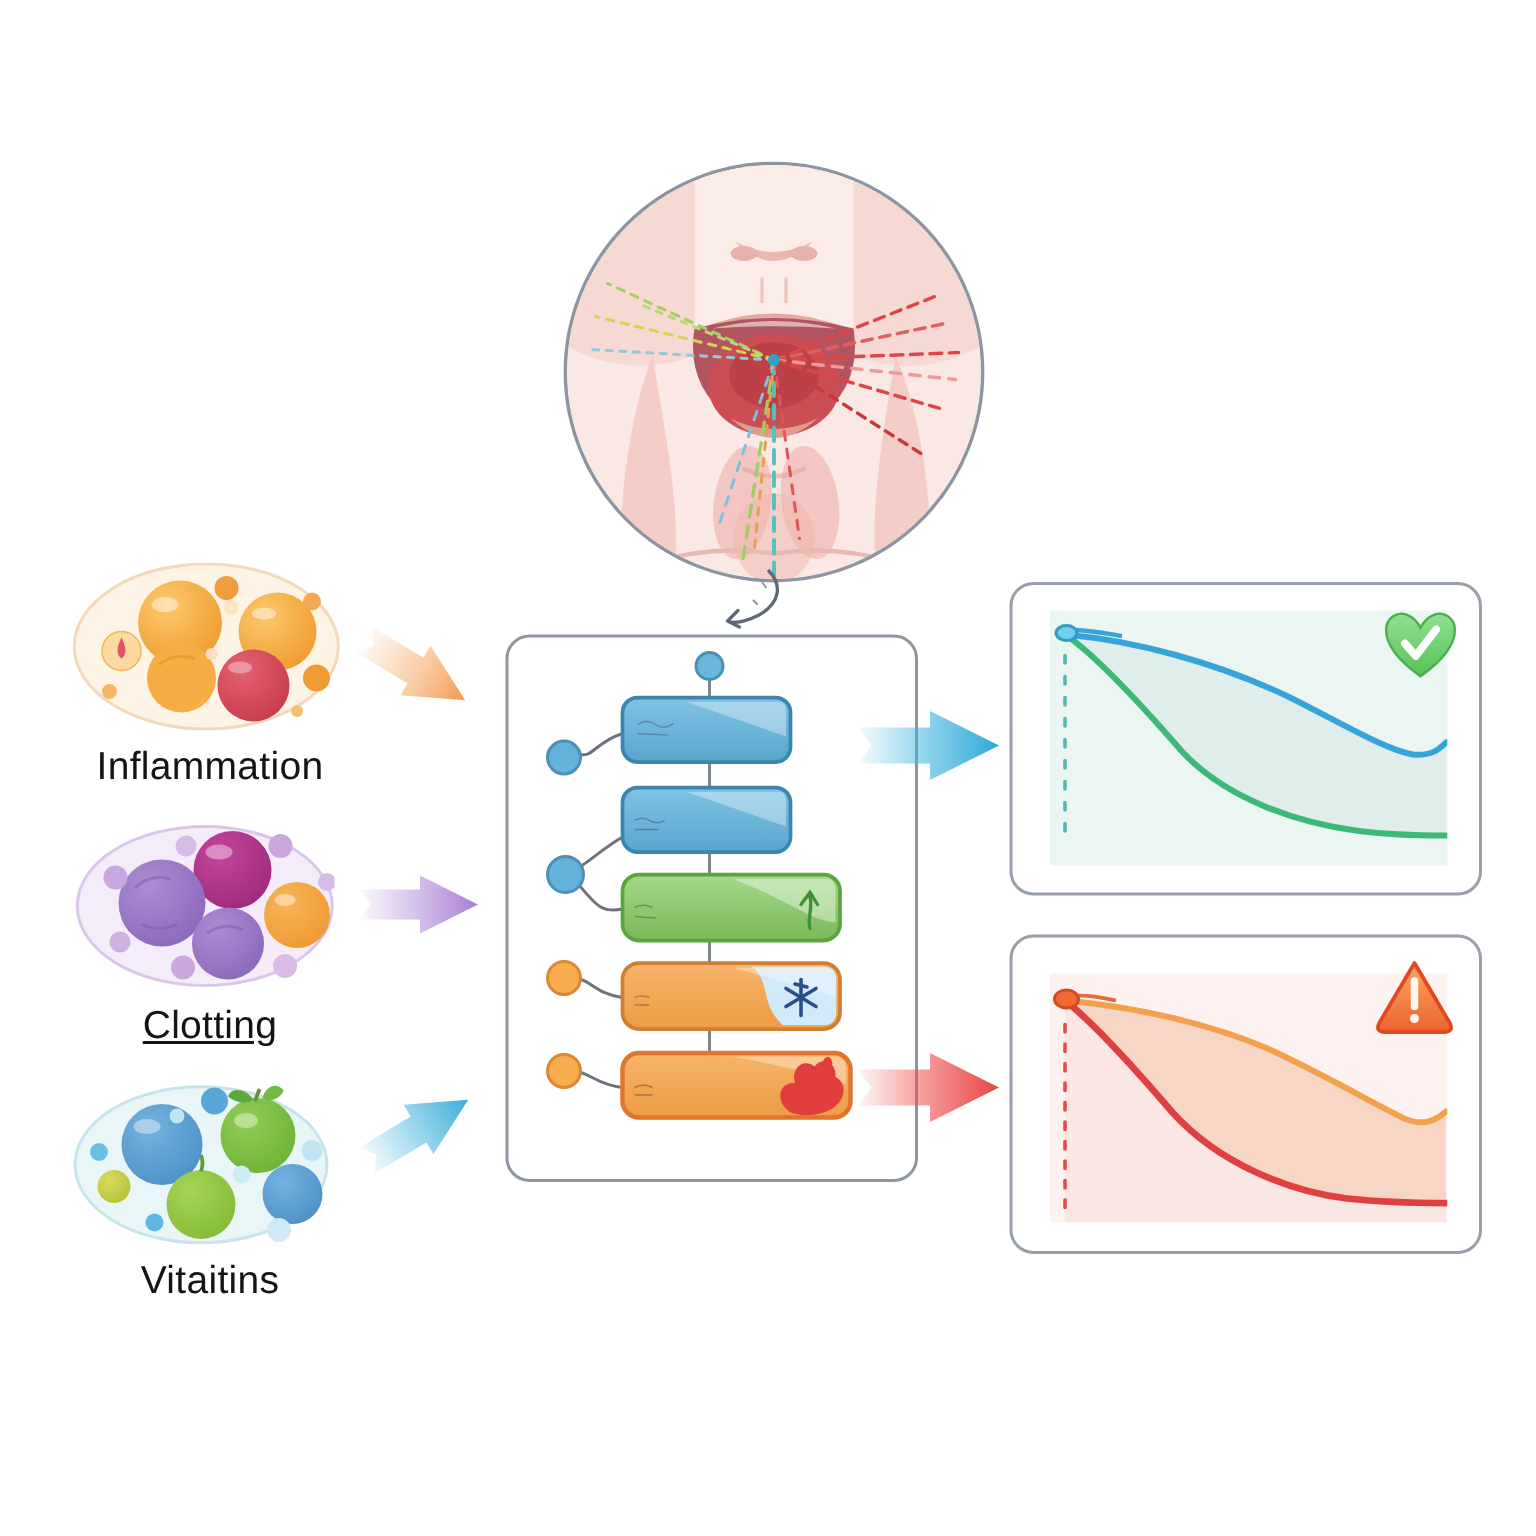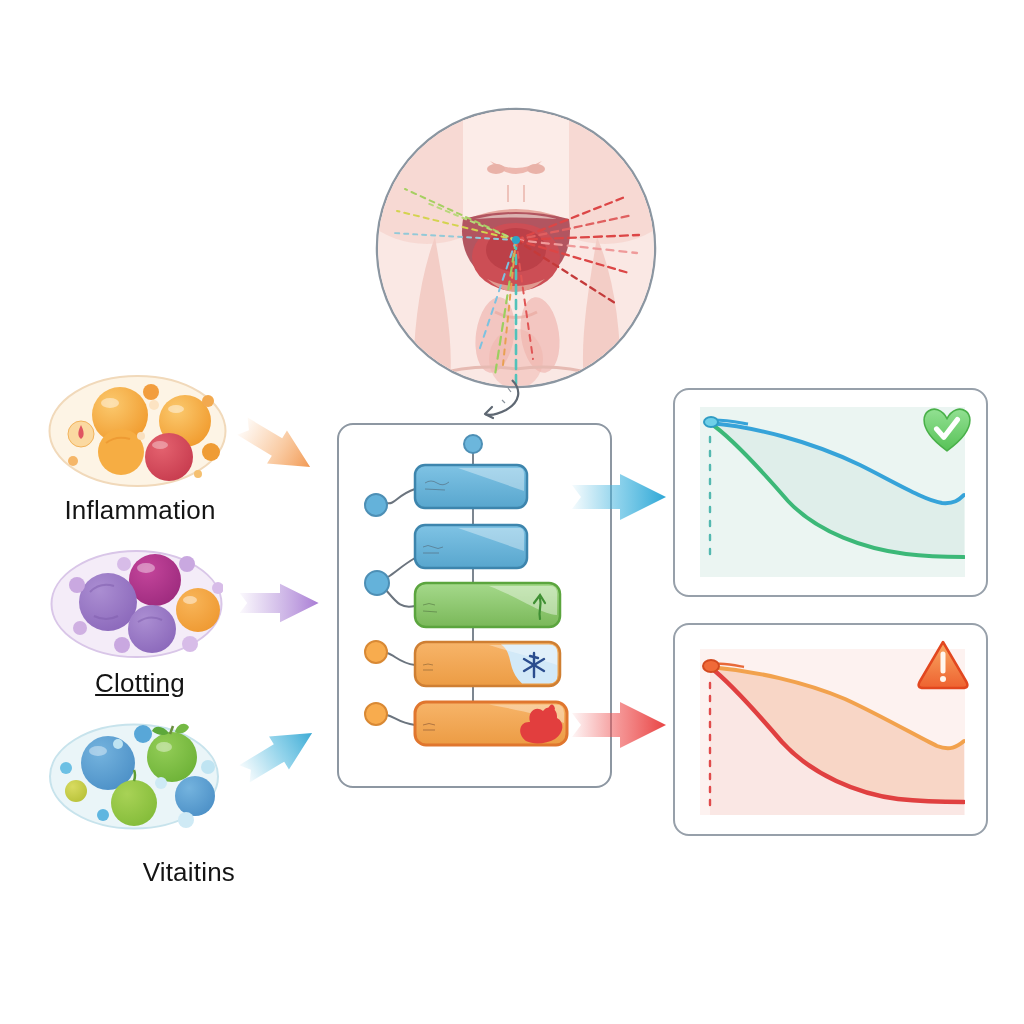--- a/index.html
+++ b/index.html
@@ -176,21 +176,21 @@
     <ellipse cx="50" cy="28" rx="9" ry="5" fill="#ffffff" opacity="0.4"></ellipse>
     <ellipse cx="116" cy="24" rx="8" ry="5" fill="#ffffff" opacity="0.4"></ellipse>
     <circle cx="95" cy="11" r="9" fill="#58a7d8"></circle>
     <circle cx="160" cy="44" r="7" fill="#bfe4f2"></circle>
     <circle cx="55" cy="92" r="6" fill="#5fb6e0"></circle>
     <circle cx="138" cy="97" r="8" fill="#cfeaf5"></circle>
     <circle cx="18" cy="45" r="6" fill="#6cc0e4"></circle>
     <circle cx="113" cy="60" r="6" fill="#cdeaf5"></circle>
     <circle cx="70" cy="21" r="5" fill="#bfe4f2"></circle>
   </svg>
-  <div class="cause-label" style="left:45px;top:837px;text-align:right;">Vitaitins</div>
+  <div class="cause-label" style="left:45px;top:818px;">Vitaitins</div>
 
   <svg class="abs" style="left:231px;top:406px;transform:rotate(31deg);" width="92" height="42" viewBox="0 0 96 50">
     <defs>
         <linearGradient id="ga1" x1="0" y1="0" x2="1" y2="0">
       <stop offset="0" stop-color="#f5a35c" stop-opacity="0.05"></stop>
           <stop offset="0.55" stop-color="#f5a35c" stop-opacity="0.55"></stop>
           <stop offset="1" stop-color="#f0934a" stop-opacity="0.95"></stop>
         </linearGradient>
       </defs>
     <polygon points="0,13 48,13 48,2 94,25 48,48 48,37 0,37 9,25" fill="url(#ga1)"></polygon>

